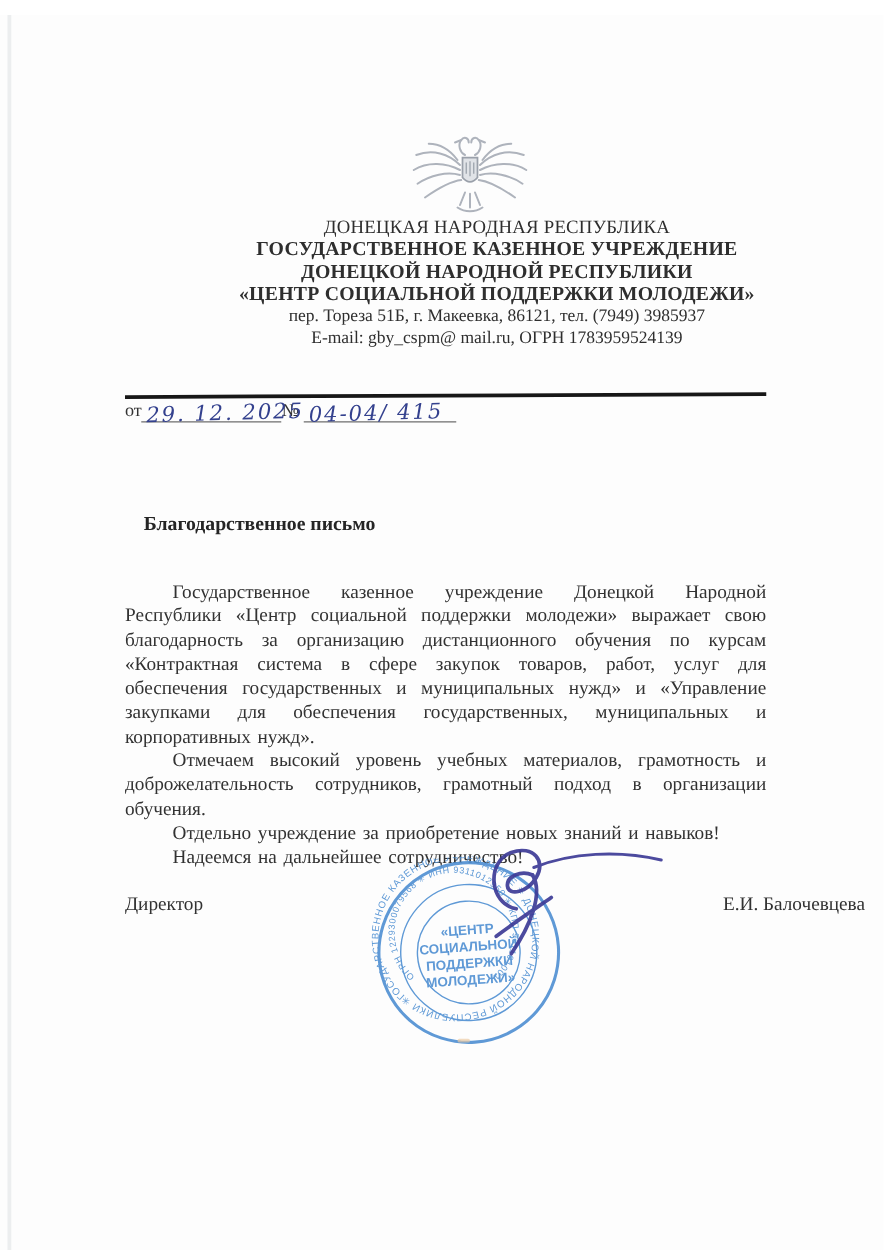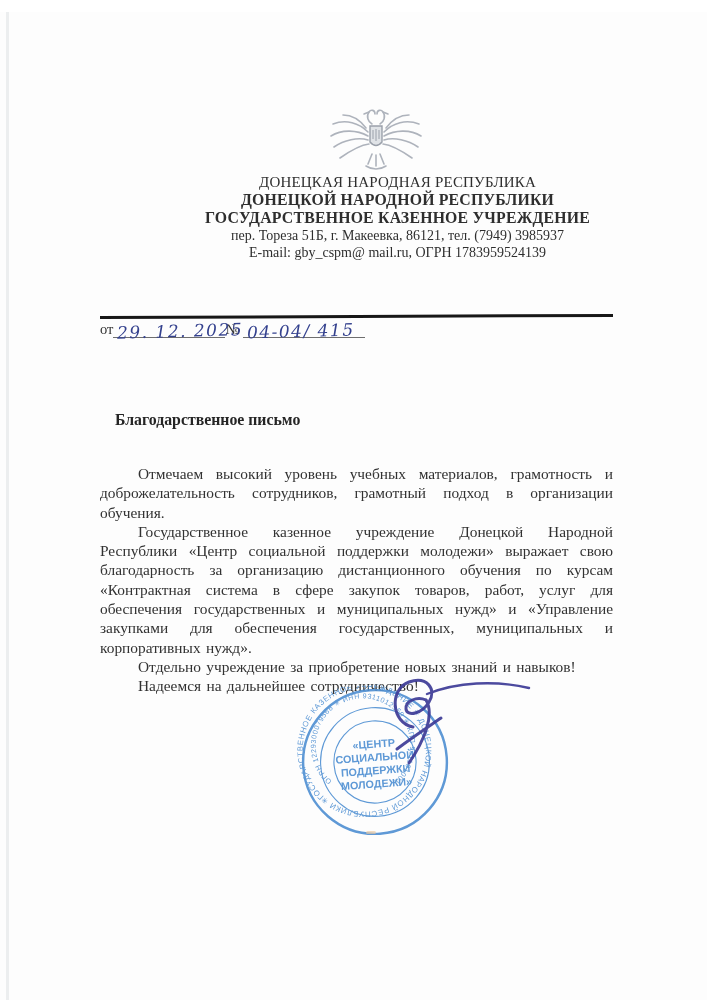--- a/index.html
+++ b/index.html
@@ -75,43 +75,48 @@
       <path d="M54,52 L58,62"></path>
       <path d="M40,64 C46,68 54,68 60,64"></path>
     </g>
 
     <path d="M44,24 h12 v16 q-6,7 -12,0 z" fill="#c9cdd5" fill-opacity="0.55" stroke="#9aa0aa" stroke-width="1.4"></path>
     <path d="M47,28 v9 M50,27 v12 M53,28 v9" stroke="#9aa0aa" stroke-width="1" fill="none"></path>
   </svg>
 
   <div class="letterhead">
     <div class="lh-country">ДОНЕЦКАЯ НАРОДНАЯ РЕСПУБЛИКА</div>
+    <div class="lh-bold">ГОСУДАРСТВЕННОЕ КАЗЕННОЕ УЧРЕЖДЕНИЕ</div>
     <div class="lh-bold">ДОНЕЦКОЙ НАРОДНОЙ РЕСПУБЛИКИ</div>
-    <div class="lh-bold">ГОСУДАРСТВЕННОЕ КАЗЕННОЕ УЧРЕЖДЕНИЕ</div>
+    <div class="lh-bold">«ЦЕНТР СОЦИАЛЬНОЙ ПОДДЕРЖКИ МОЛОДЕЖИ»</div>
     <div class="lh-addr">пер. Тореза 51Б, г. Макеевка, 86121, тел. (7949) 3985937</div>
     <div class="lh-addr">E-mail: gby_cspm@ mail.ru, ОГРН 1783959524139</div>
   </div>
 
   <div class="rule"></div>
 
   <div class="ref">
     <div class="ref-row">
       <span>от</span><span class="u" style="width:112px;"><span class="hand">29. 12. 2025</span></span><span>№</span> <span class="u" style="width:122px;"><span class="hand">04-04/ 415</span></span>
     </div>
   </div>
 
   <div class="title">Благодарственное письмо</div>
 
   <div class="body-text">
+    <p>Государственное казенное учреждение Донецкой Народной Республики «Центр социальной поддержки молодежи» выражает свою благодарность за организацию дистанционного обучения по курсам «Контрактная система в сфере закупок товаров, работ, услуг для обеспечения государственных и муниципальных нужд» и «Управление закупками для обеспечения государственных, муниципальных и корпоративных нужд».</p>
     <p>Отмечаем высокий уровень учебных материалов, грамотность и доброжелательность сотрудников, грамотный подход в организации обучения.</p>
-    <p>Государственное казенное учреждение Донецкой Народной Республики «Центр социальной поддержки молодежи» выражает свою благодарность за организацию дистанционного обучения по курсам «Контрактная система в сфере закупок товаров, работ, услуг для обеспечения государственных и муниципальных нужд» и «Управление закупками для обеспечения государственных, муниципальных и корпоративных нужд».</p>
     <p>Отдельно учреждение за приобретение новых знаний и навыков!</p>
     <p>Надеемся на дальнейшее сотрудничество!</p>
   </div>
 
+  <div class="sig-row">
+    <span>Директор</span>
+    <span>Е.И. Балочевцева</span>
+  </div>
 
   <svg class="stamp" viewBox="0 0 150 150">
     <defs>
       <path id="outerArc" d="M 23,105 A 60,60 0 1,1 23.1,105.1" fill="none"></path>
       <path id="innerArc" d="M 31.8,90.7 A 46,46 0 1,1 31.9,90.8" fill="none"></path>
     </defs>
     <circle cx="75" cy="75" r="70" fill="none" stroke="#4e8fd2" stroke-width="2.4"></circle>
     <circle cx="75" cy="75" r="53" fill="none" stroke="#4e8fd2" stroke-width="1.1"></circle>
     <circle cx="75" cy="75" r="40" fill="none" stroke="#4e8fd2" stroke-width="1.1"></circle>
     <text font-family="Liberation Sans, sans-serif" font-size="7.6" fill="#4e8fd2" letter-spacing="0.6">

